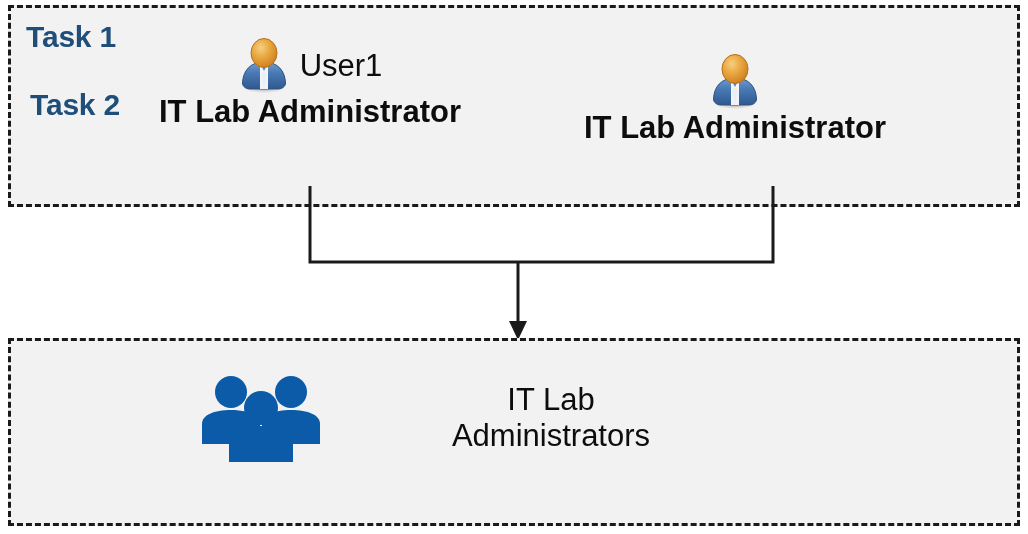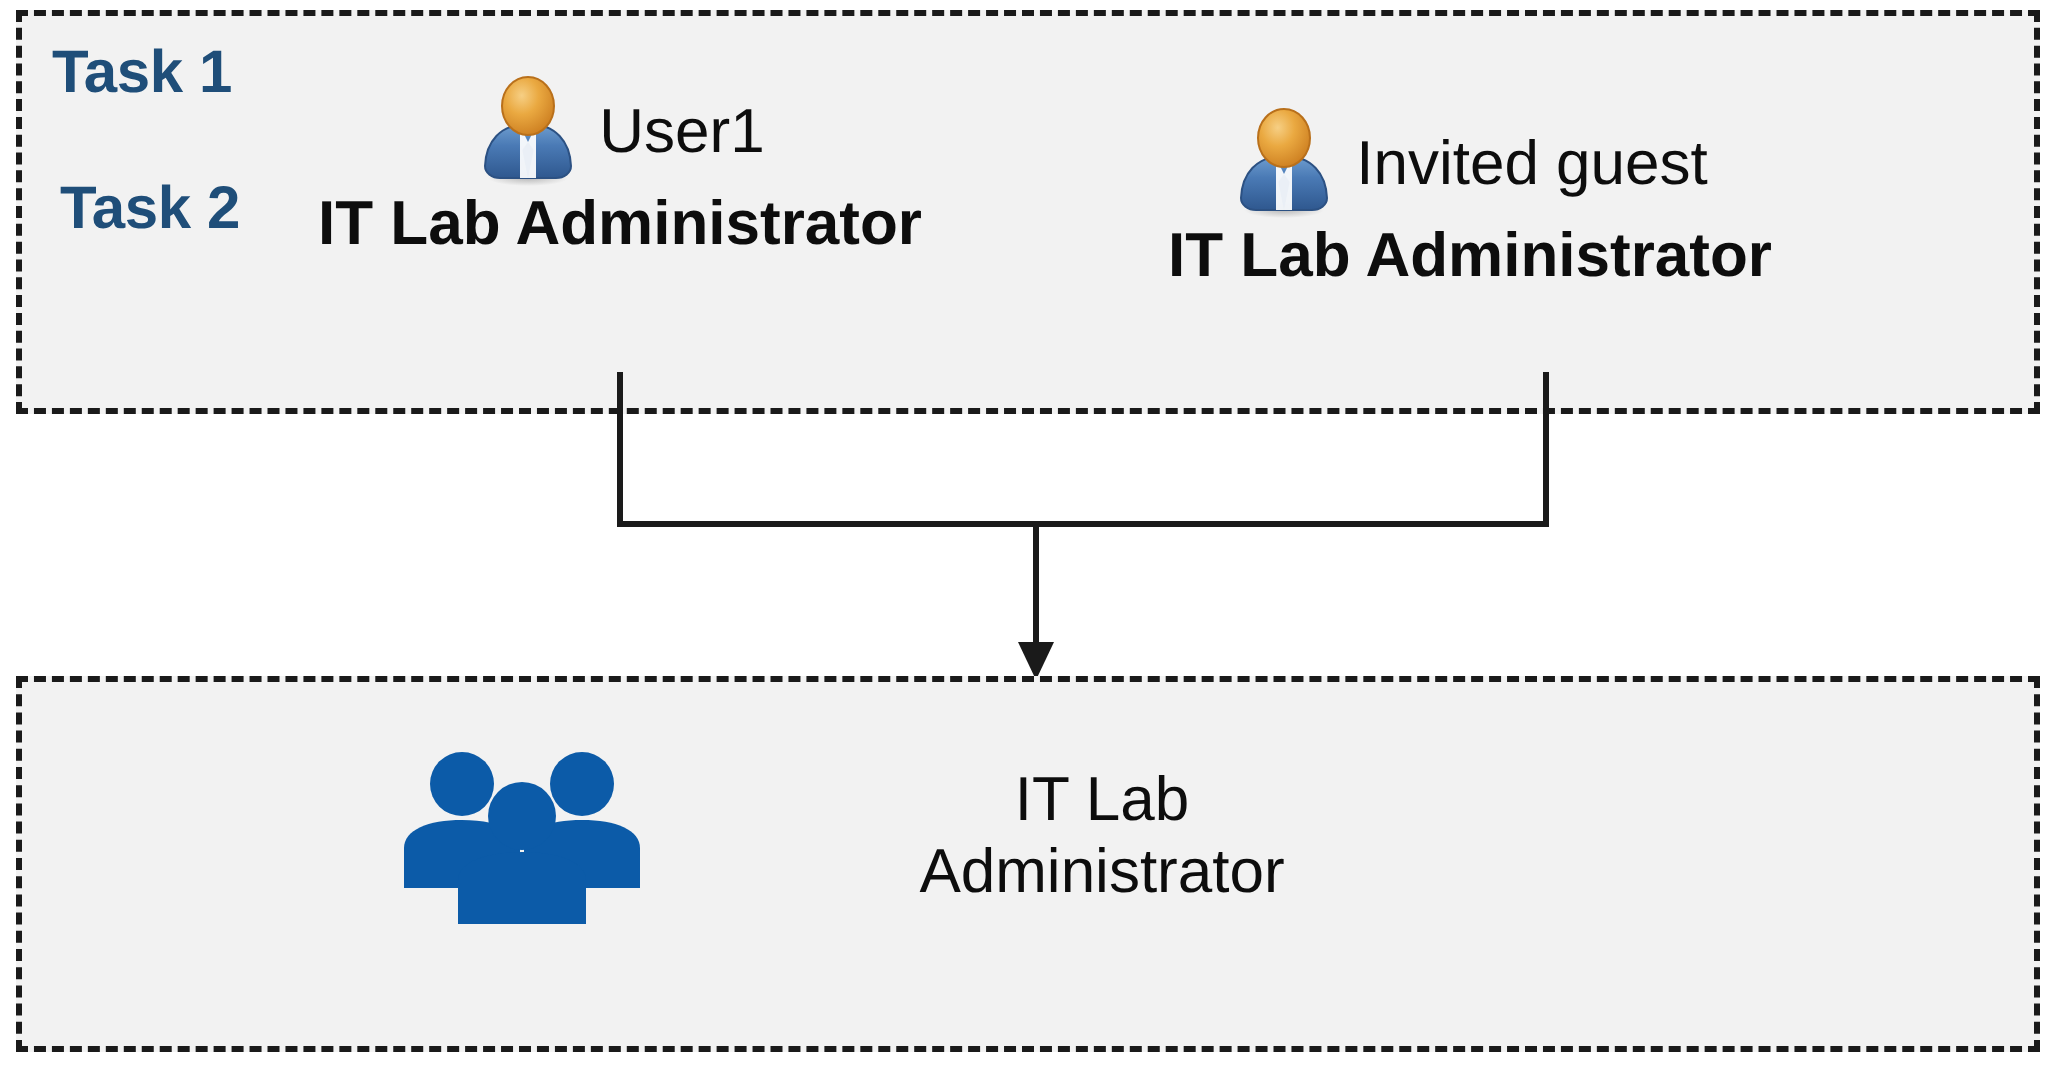--- a/index.html
+++ b/index.html
@@ -174,21 +174,20 @@
             <stop offset="0%" stop-color="#888" stop-opacity="0.55"></stop>
             <stop offset="100%" stop-color="#888" stop-opacity="0"></stop>
           </radialGradient>
         </defs>
         <ellipse cx="26" cy="52" rx="20" ry="4" fill="url(#shadowG2)"></ellipse>
         <path d="M26 25 C12 25 5 34 4.5 46 C4.5 49.5 8 52 12 52 L40 52 C44 52 47.5 49.5 47.5 46 C47 34 40 25 26 25 Z" fill="url(#bodyG2)" stroke="#2c5183" stroke-width="1"></path>
         <path d="M22 26 L26 34 L30 26 L30 52 L22 52 Z" fill="#ffffff" opacity="0.93"></path>
         <path d="M26 34 L23.2 38 L26 52 L28.8 38 Z" fill="#e9eef5" opacity="0.9"></path>
         <ellipse cx="26" cy="16" rx="13" ry="14.5" fill="url(#headG2)" stroke="#b9701b" stroke-width="1"></ellipse>
       </svg>
-      <span class="person-name">Invited guest</span>
     </div>
     <div class="person-role">IT Lab Administrator</div>
   </div>
 
   <svg id="connector" viewBox="0 0 1028 534">
     <g stroke="#1a1a1a" stroke-width="3" fill="none">
       <path d="M310 186 L310 262 L773 262 L773 186"></path>
       <path d="M518 262 L518 330"></path>
     </g>
     <path d="M518 340 L509 321 L527 321 Z" fill="#1a1a1a"></path>
@@ -207,17 +206,17 @@
 
         <circle cx="91" cy="20" r="16"></circle>
         <path d="M62 72 L62 52 C62 43 74 38 91 38 C108 38 120 43 120 52 L120 72 Z"></path>
 
         <circle cx="61" cy="36" r="17"></circle>
         <path d="M29 90 L29 68 C29 59 43 54 61 54 C79 54 93 59 93 68 L93 90 Z"></path>
       </g>
     </svg>
     <div class="group-name">
       <div>IT Lab</div>
-      <div>Administrator</div>
+      <div>Administrators</div>
     </div>
   </div>
 
 </div>
 
 </body></html>

